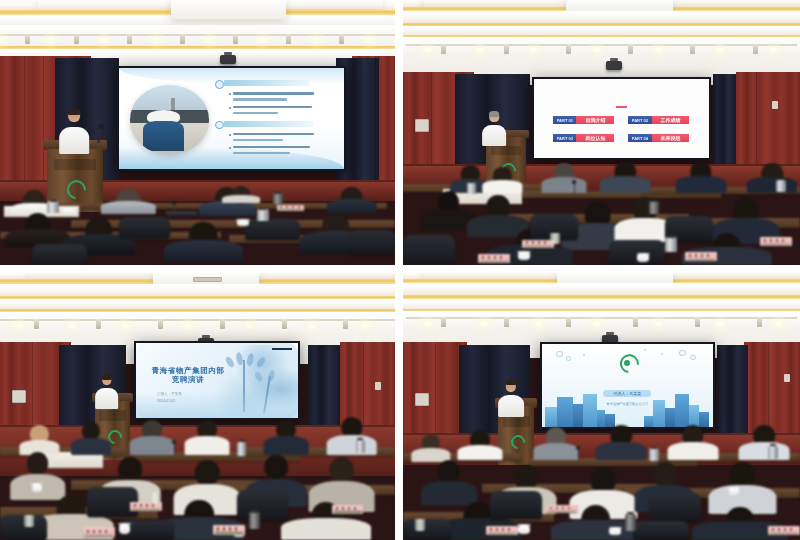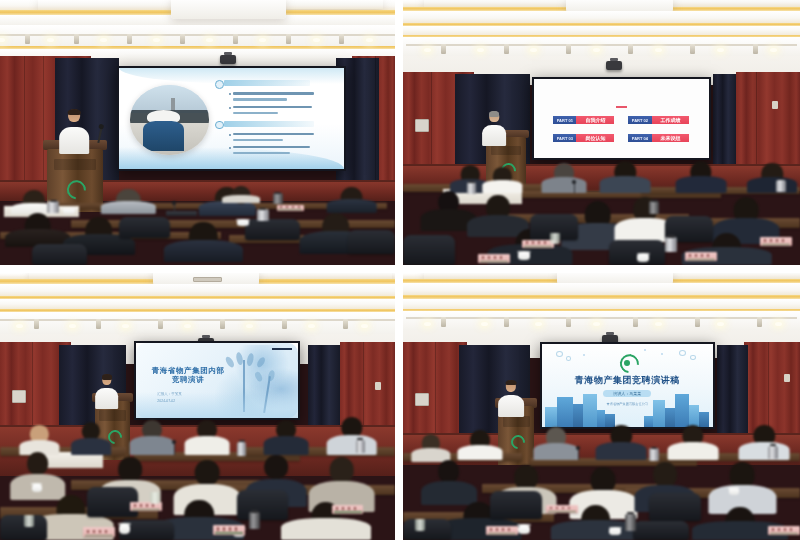--- a/index.html
+++ b/index.html
@@ -977,21 +977,20 @@
             <div class="sl4-mol" style="left:14%;top:14%;width:2%;height:3.5%"></div>
             <div class="sl4-mol" style="left:80%;top:7%;width:3%;height:5%"></div>
             <div class="sl4-mol" style="left:87%;top:13%;width:2%;height:3.5%"></div>
             <div class="sparkle" style="left:24%;top:12%"></div>
             <div class="sparkle" style="left:70%;top:10%"></div>
             <div class="sparkle" style="left:60%;top:6%"></div>
 
             <div class="sl4-logo" style="left:45.5%;top:12%;width:9%;padding-bottom:9%"></div>
             <div class="sl4-logo-inner" style="left:48.2%;top:19%;width:3.4%;padding-bottom:3.4%"></div>
 
-            <div class="sl4-title" style="top:36%;font-size:9px">青海物产集团竞聘演讲稿</div>
             <div class="sl4-pill" style="left:36%;width:28%;top:55%;height:9%"></div>
             <div class="sl4-sub" style="top:56%;font-size:4px;color:#27628f">演讲人：马某某</div>
             <div class="sl4-sub" style="top:69%;font-size:3.2px">青海省物产集团有限责任公司</div>
 
             <div class="sl4-city">
               <div class="bld lt" style="left:2%;width:7%;height:52%"></div>
               <div class="bld" style="left:9%;width:9%;height:78%"></div>
               <div class="bld dk" style="left:18%;width:6%;height:60%"></div>
               <div class="bld lt" style="left:24%;width:8%;height:88%"></div>
               <div class="bld" style="left:32%;width:5%;height:46%"></div>

